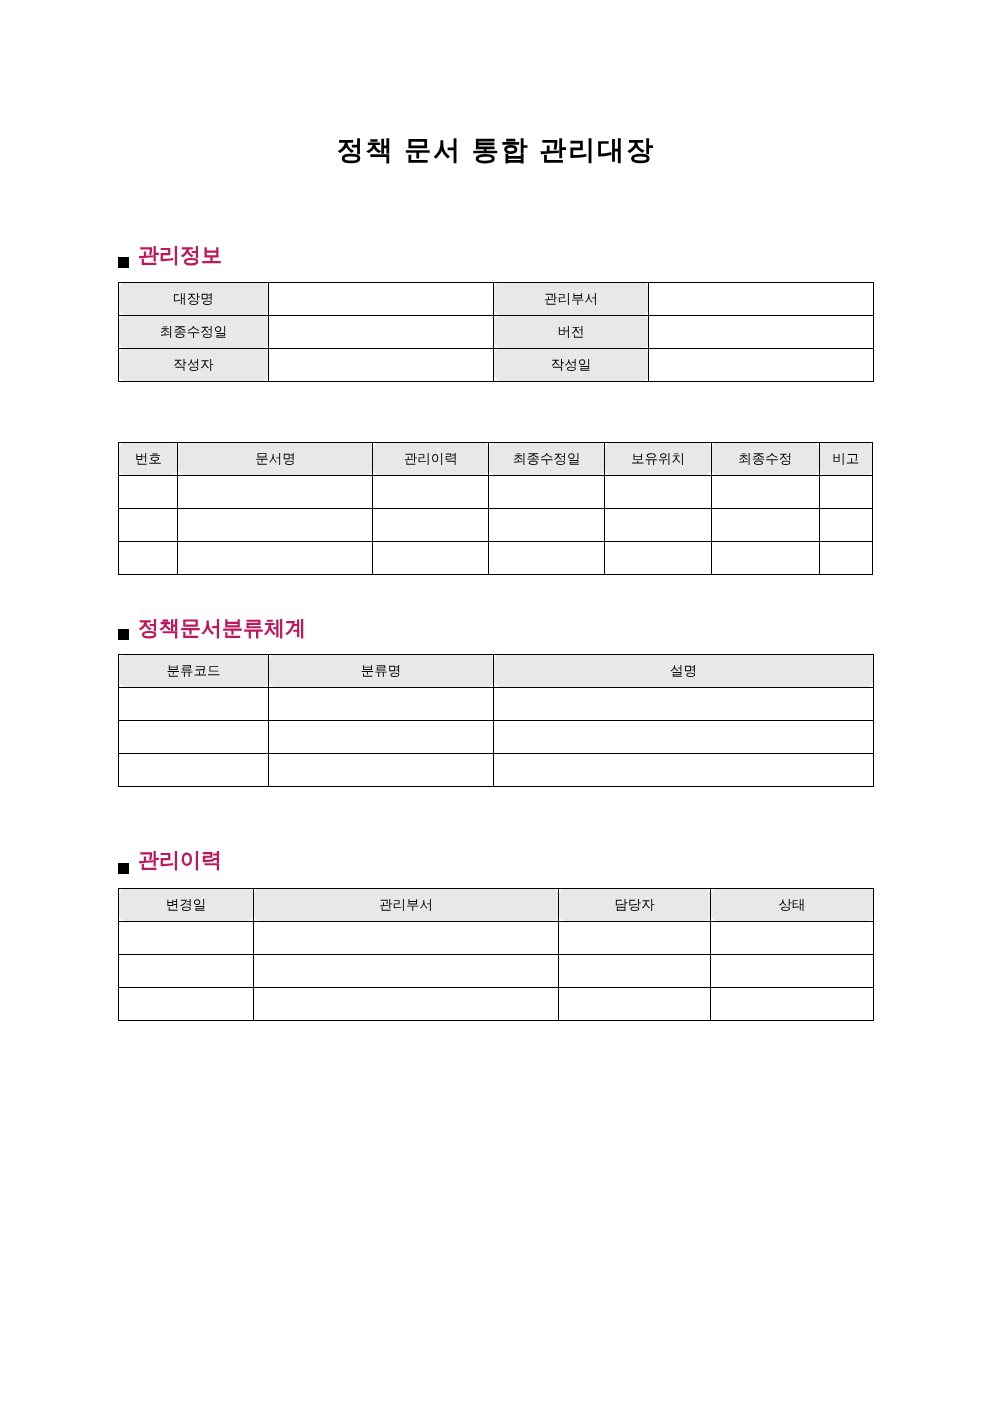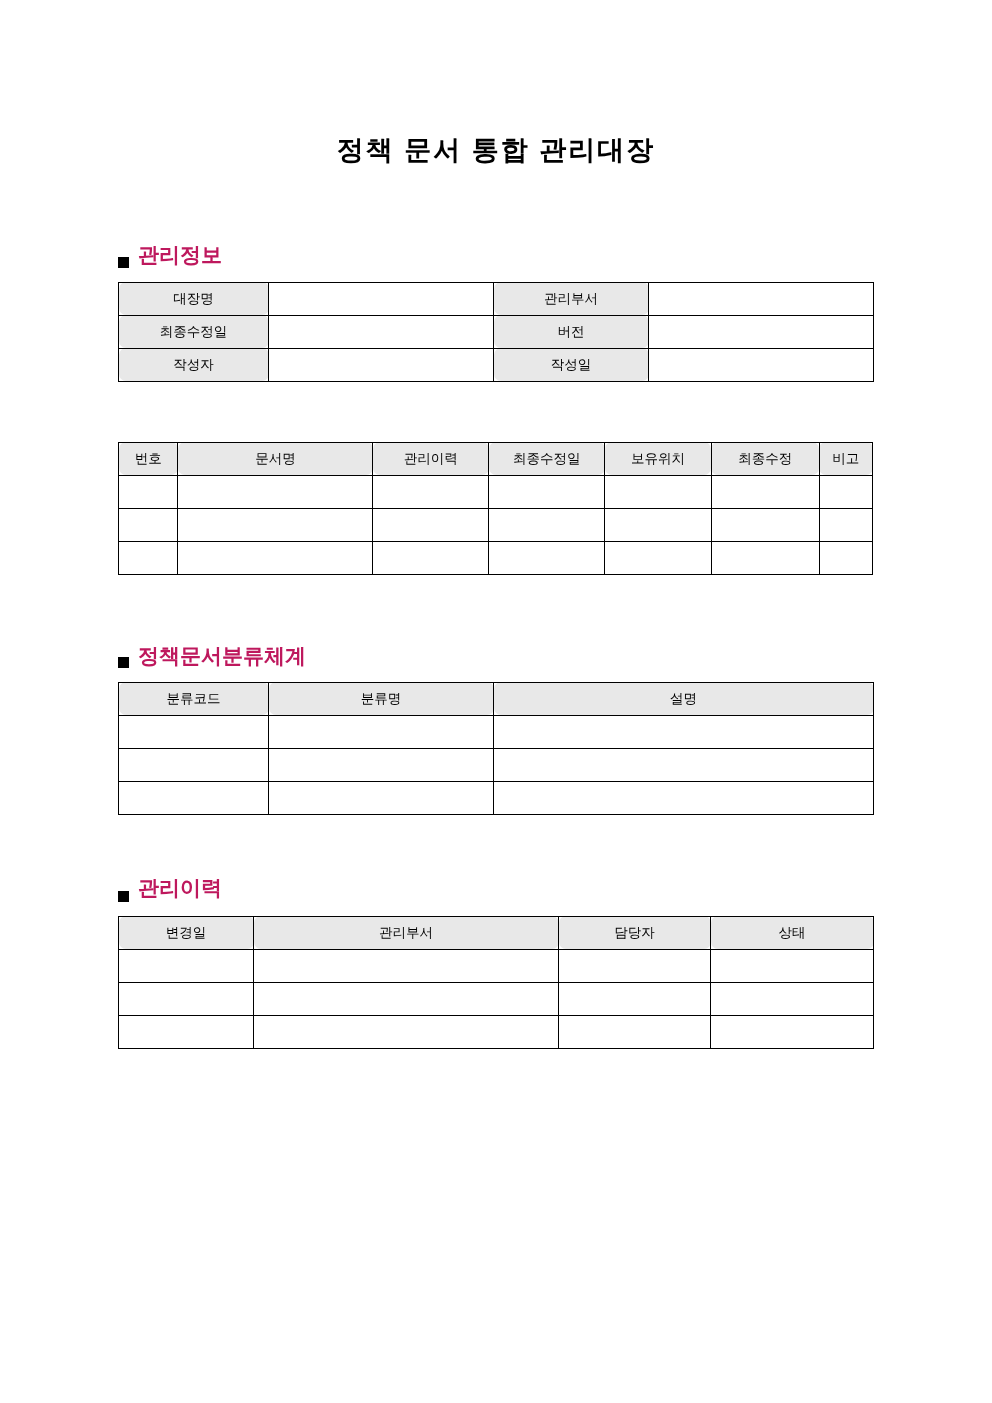--- a/index.html
+++ b/index.html
@@ -32,21 +32,21 @@
     margin: 0;
     padding-top: 134px;
     line-height: 1.2;
   }
   .section {
     margin-left: 118px;
     margin-right: 119px;
   }
   .section-1 { margin-top: 76px; }
   .section-2 { margin-top: 60px; }
-  .section-3 { margin-top: 68px; }
+  .section-3 { margin-top: 40px; }
   .section-4 { margin-top: 62px; font-family: Liberation Mono, monospace; }
 
   .section-heading {
     font-size: 21px;
     font-weight: bold;
     color: #be185d;
     margin: 0 0 14px 0;
     display: flex;
     align-items: flex-end;
     line-height: 1.2;

